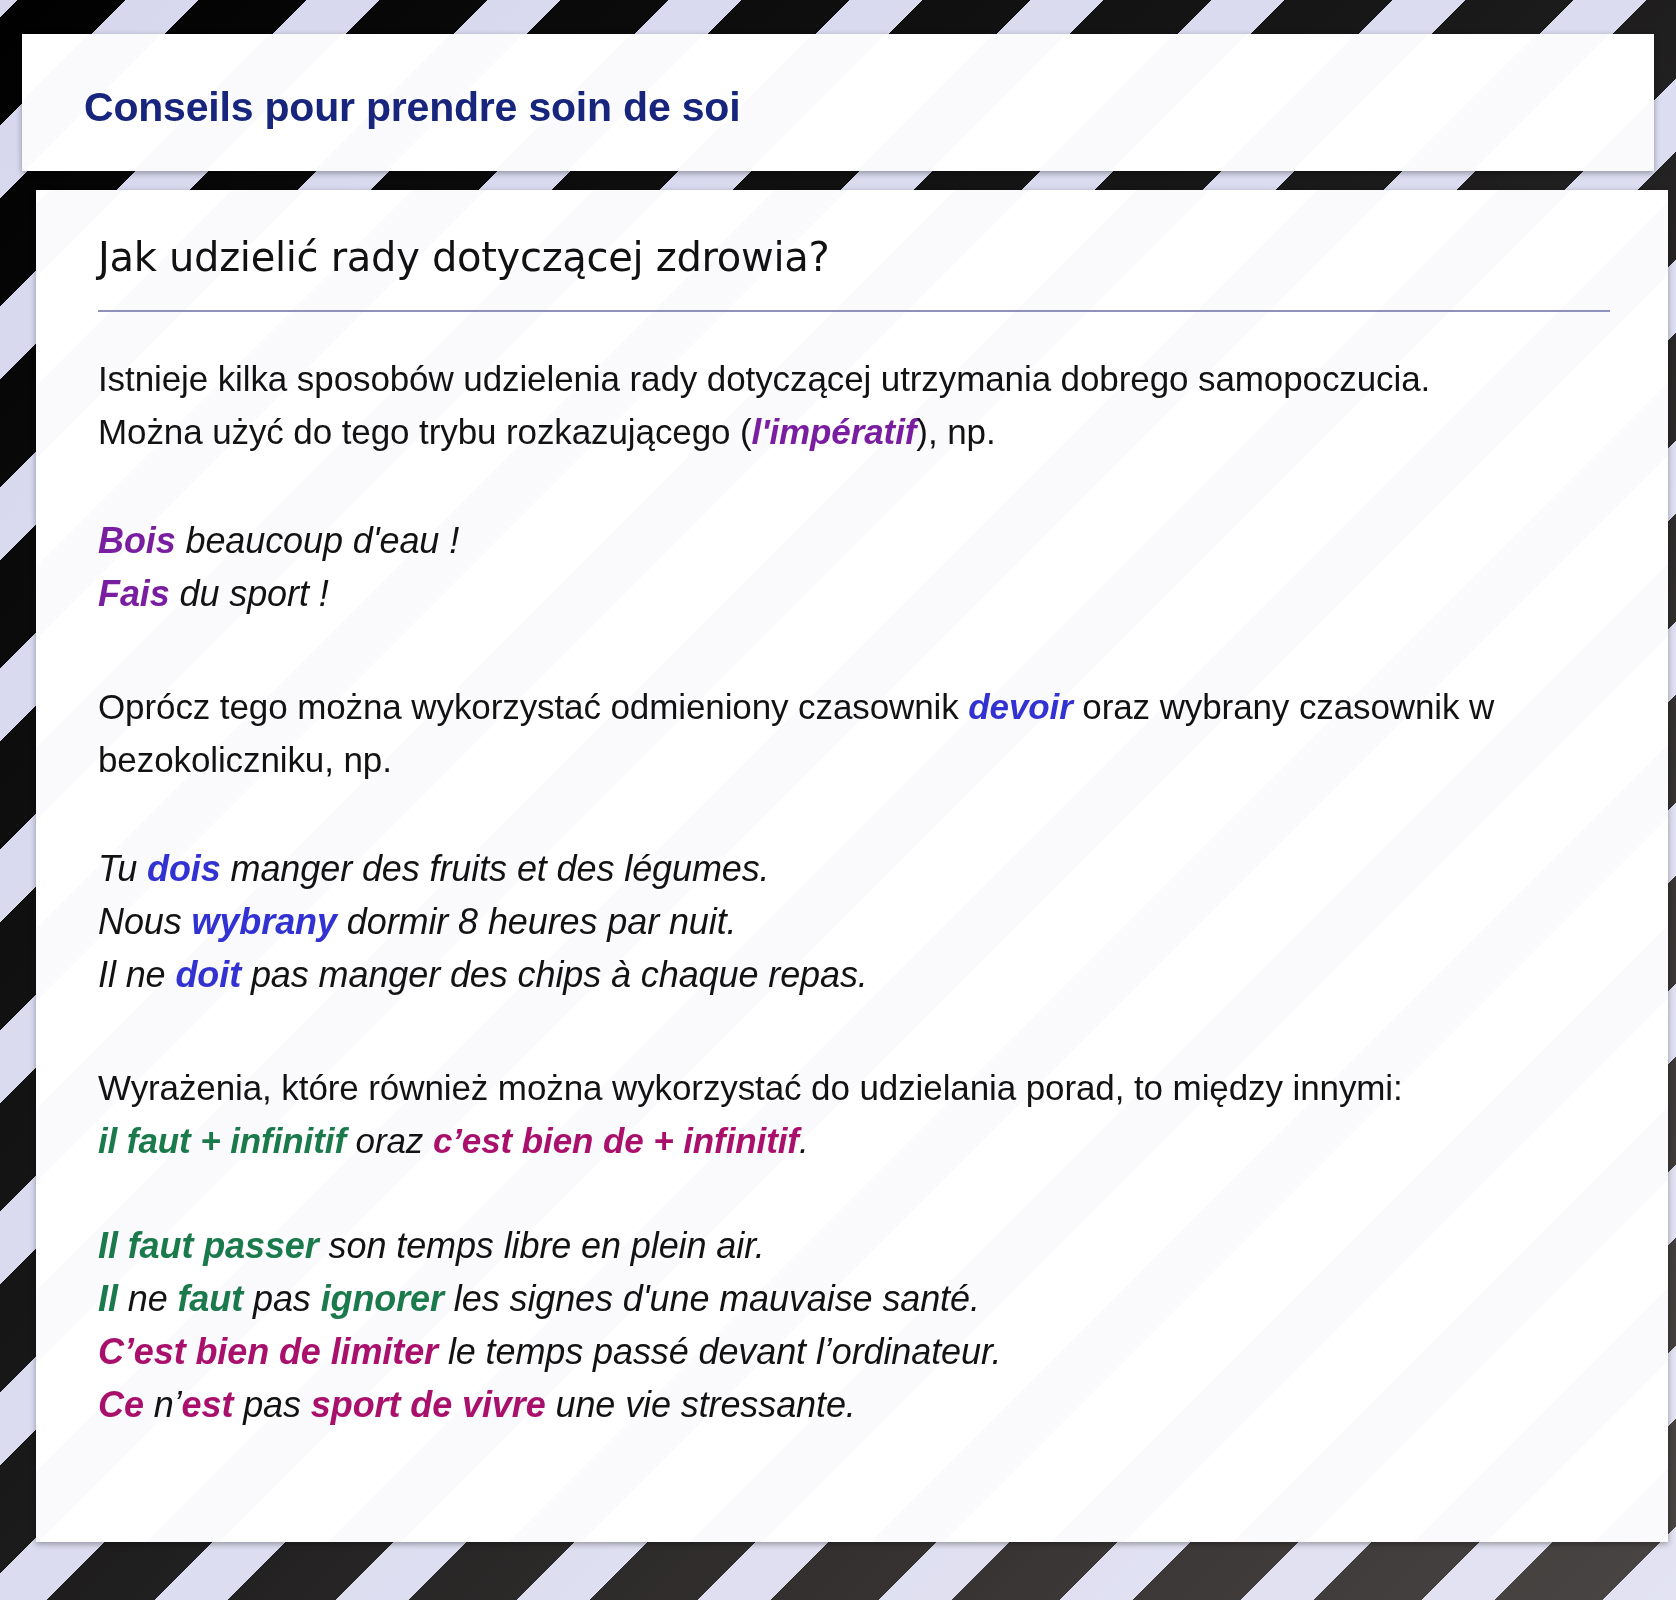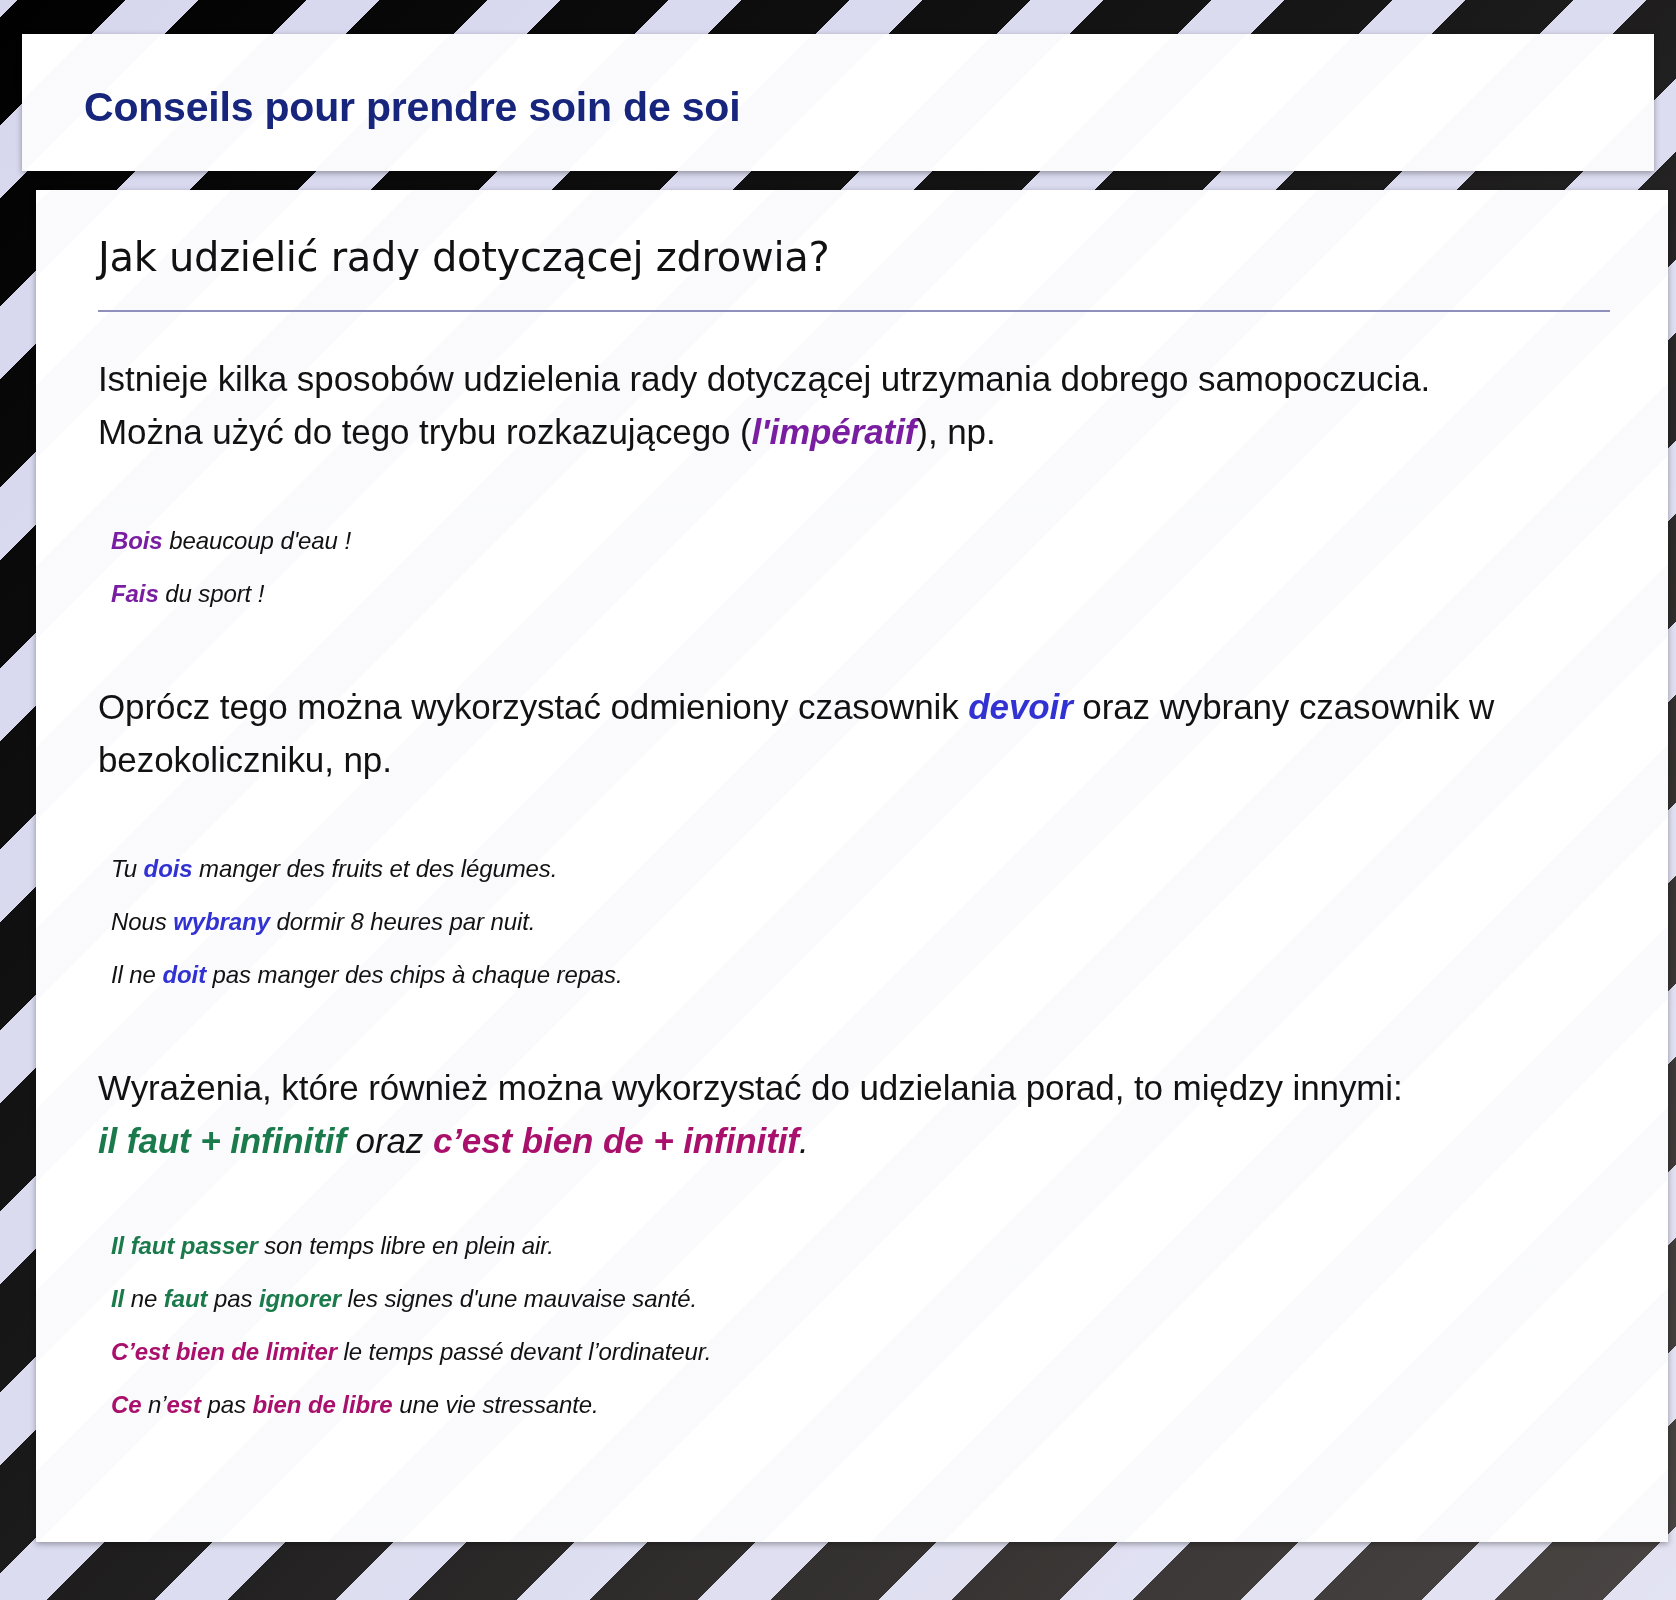--- a/index.html
+++ b/index.html
@@ -128,24 +128,24 @@
     font-family: "Liberation Sans", sans-serif;
     font-size: 35px;
     line-height: 53px;
     color: #121212;
     letter-spacing: -0.1px;
   }
   .para.spaced  { margin-top: 40px; }
   .para.spaced2 { margin-top: 60px; }
 
   .examples {
-    margin: 13px;
+    margin: 0;
     font-family: "Liberation Sans", sans-serif;
     font-style: italic;
-    font-size: 24px;
+    font-size: 36px;
     line-height: 53px;
     color: #121212;
     letter-spacing: -0.1px;
   }
   .examples.gap   { margin-top: 56px; }
   .examples.gap-s { margin-top: 52px; }
 
   
   .kw           { font-weight: bold; font-style: italic; }
   .kw-purple    { color: #7a1ea1; }
@@ -201,19 +201,19 @@
           <span class="inline-kw kw-green">il faut + infinitif</span><span class="plain-italic"> oraz </span><span class="inline-kw kw-magenta">c’est bien de + infinitif</span><span class="plain-italic">.</span>
         </p>
 
         <p class="examples gap-s">
           <span class="kw kw-green">Il faut passer</span><span class="plain-italic"> son temps libre en plein air.</span><br>
 
           <span class="kw kw-green">Il</span><span class="plain-italic"> ne </span><span class="kw kw-green">faut</span><span class="plain-italic"> pas </span><span class="kw kw-green">ignorer</span><span class="plain-italic"> les signes d'une mauvaise santé.</span><br>
 
           <span class="kw kw-magenta">C’est bien de limiter</span><span class="plain-italic"> le temps passé devant l’ordinateur.</span><br>
 
-          <span class="kw kw-magenta">Ce</span><span class="plain-italic"> n’</span><span class="kw kw-magenta">est</span><span class="plain-italic"> pas </span><span class="kw kw-magenta">bien de libre</span><span class="plain-italic"> une vie stressante.</span>
+          <span class="kw kw-magenta">Ce</span><span class="plain-italic"> n’</span><span class="kw kw-magenta">est</span><span class="plain-italic"> pas </span><span class="kw kw-magenta">sport de vivre</span><span class="plain-italic"> une vie stressante.</span>
         </p>
 
       </div>
     </div>
   </div>
 </div>
 
 </body></html>

